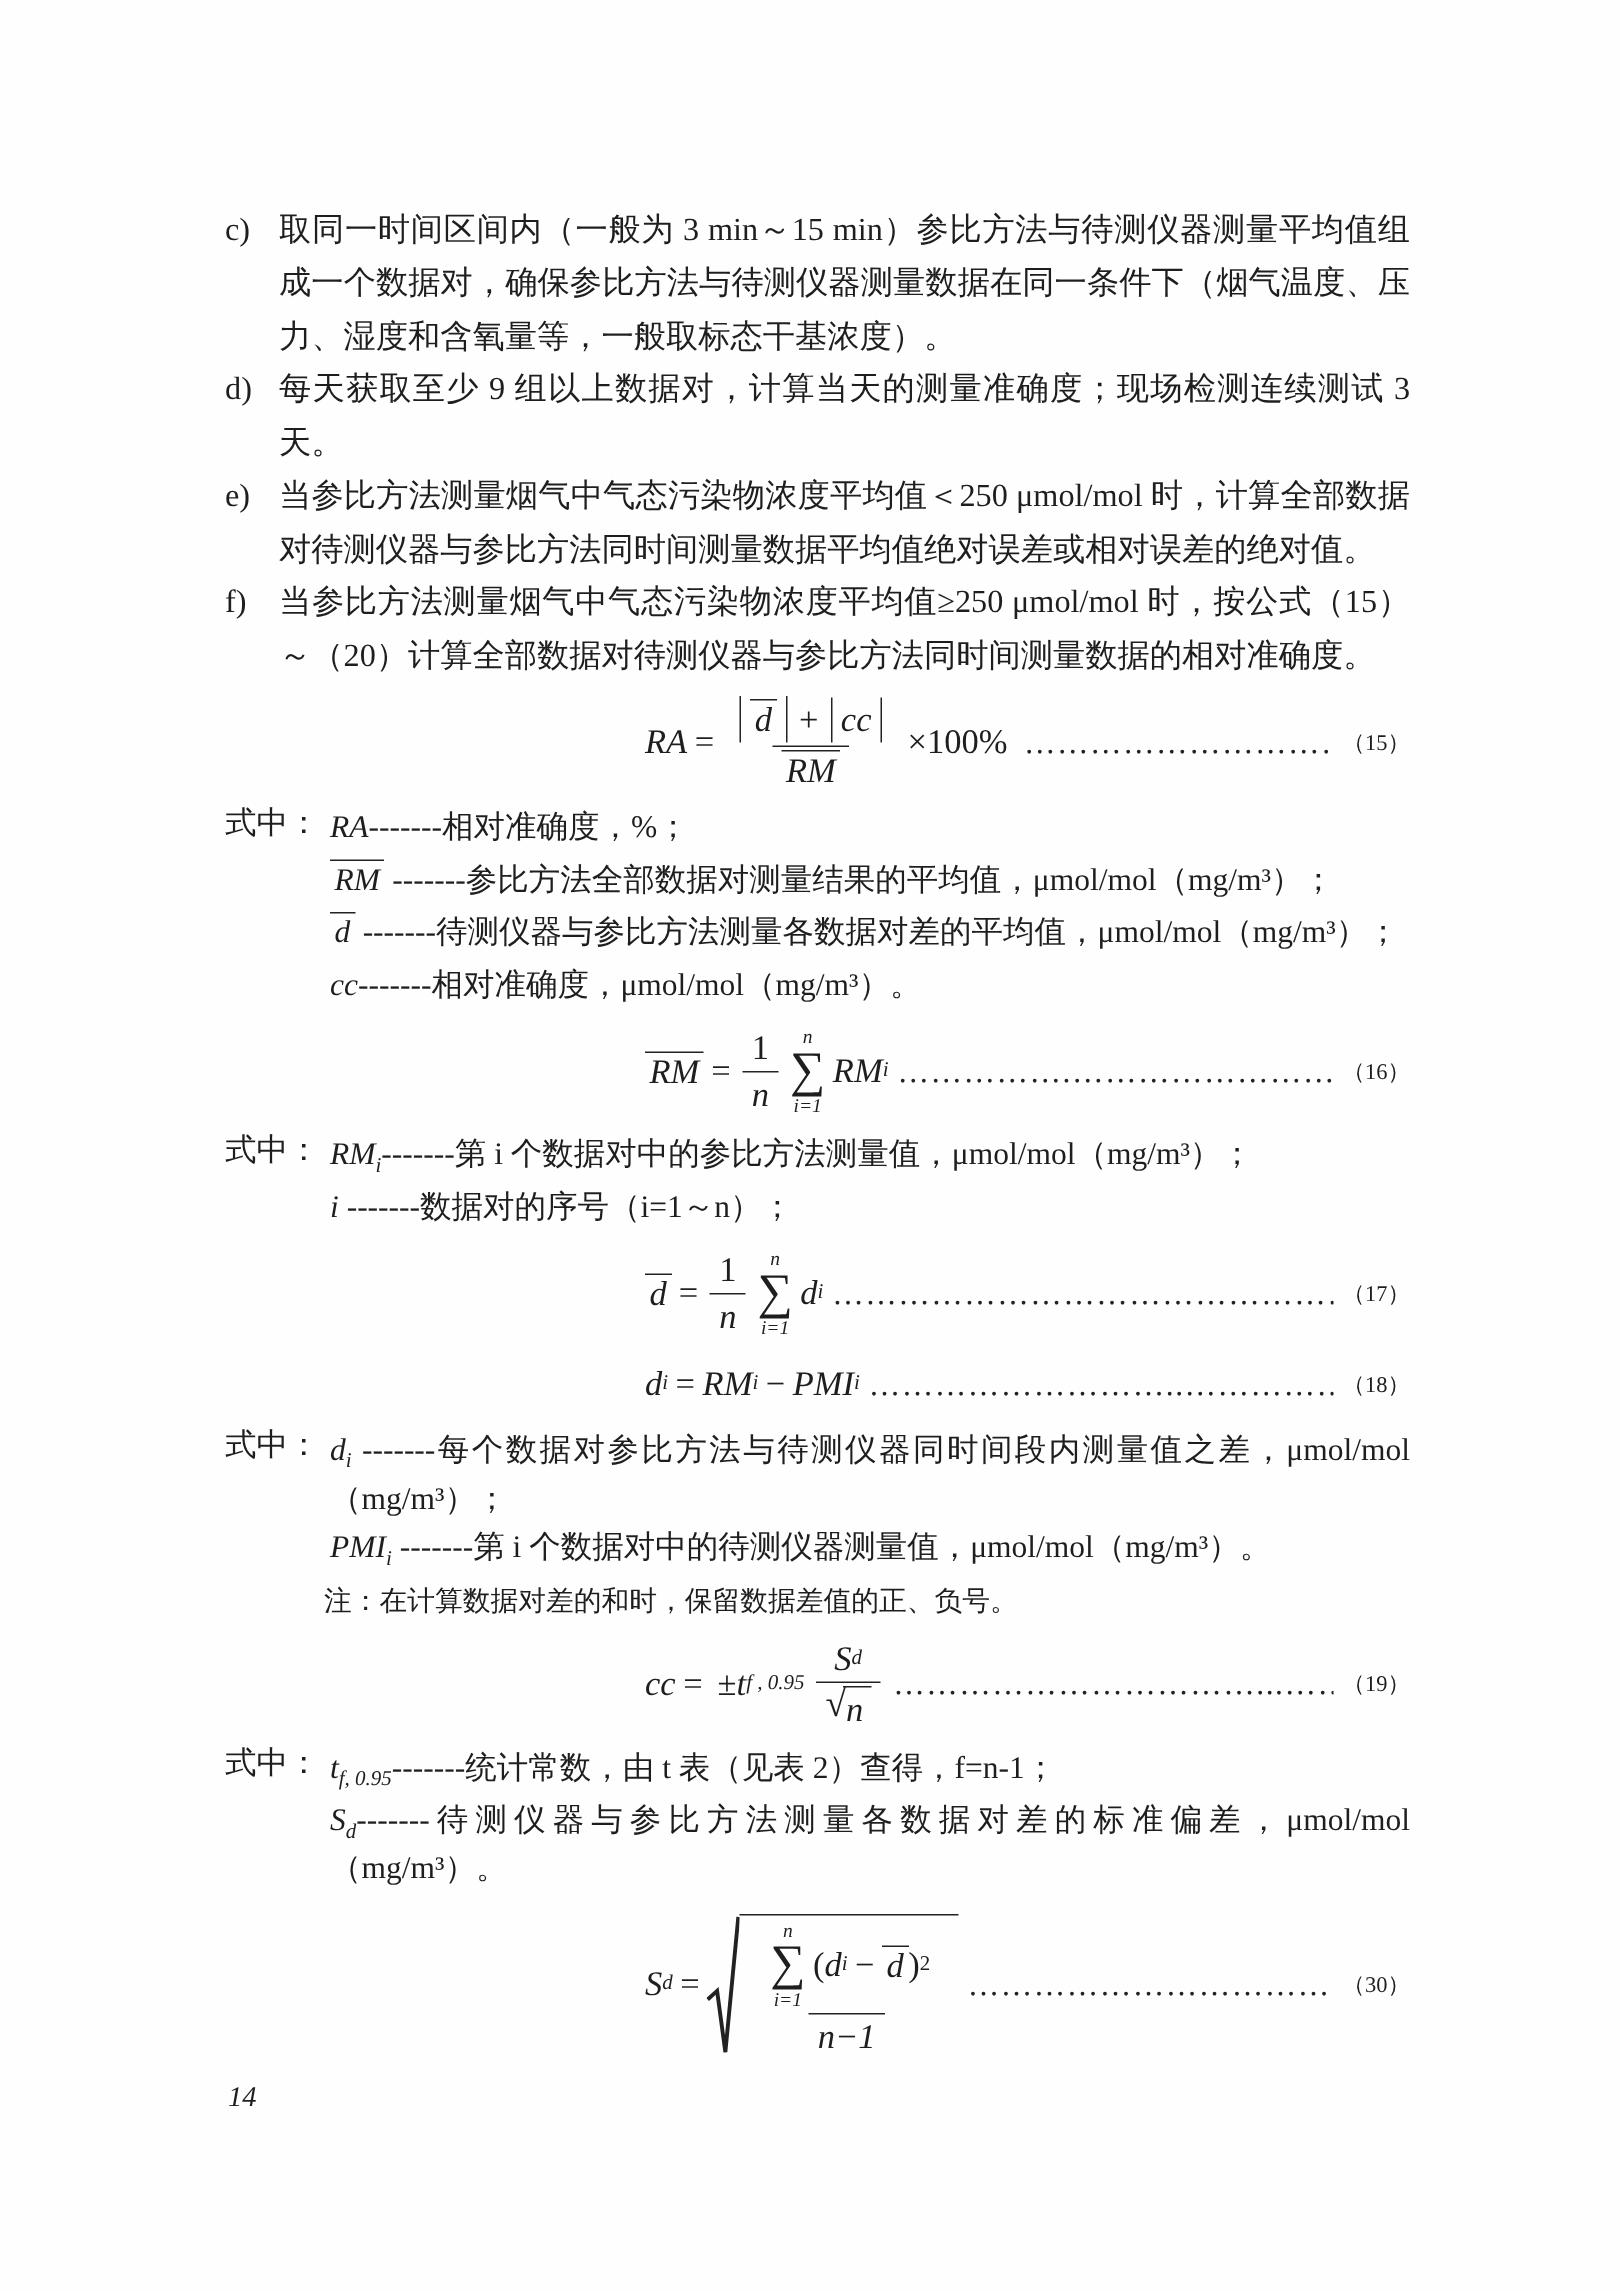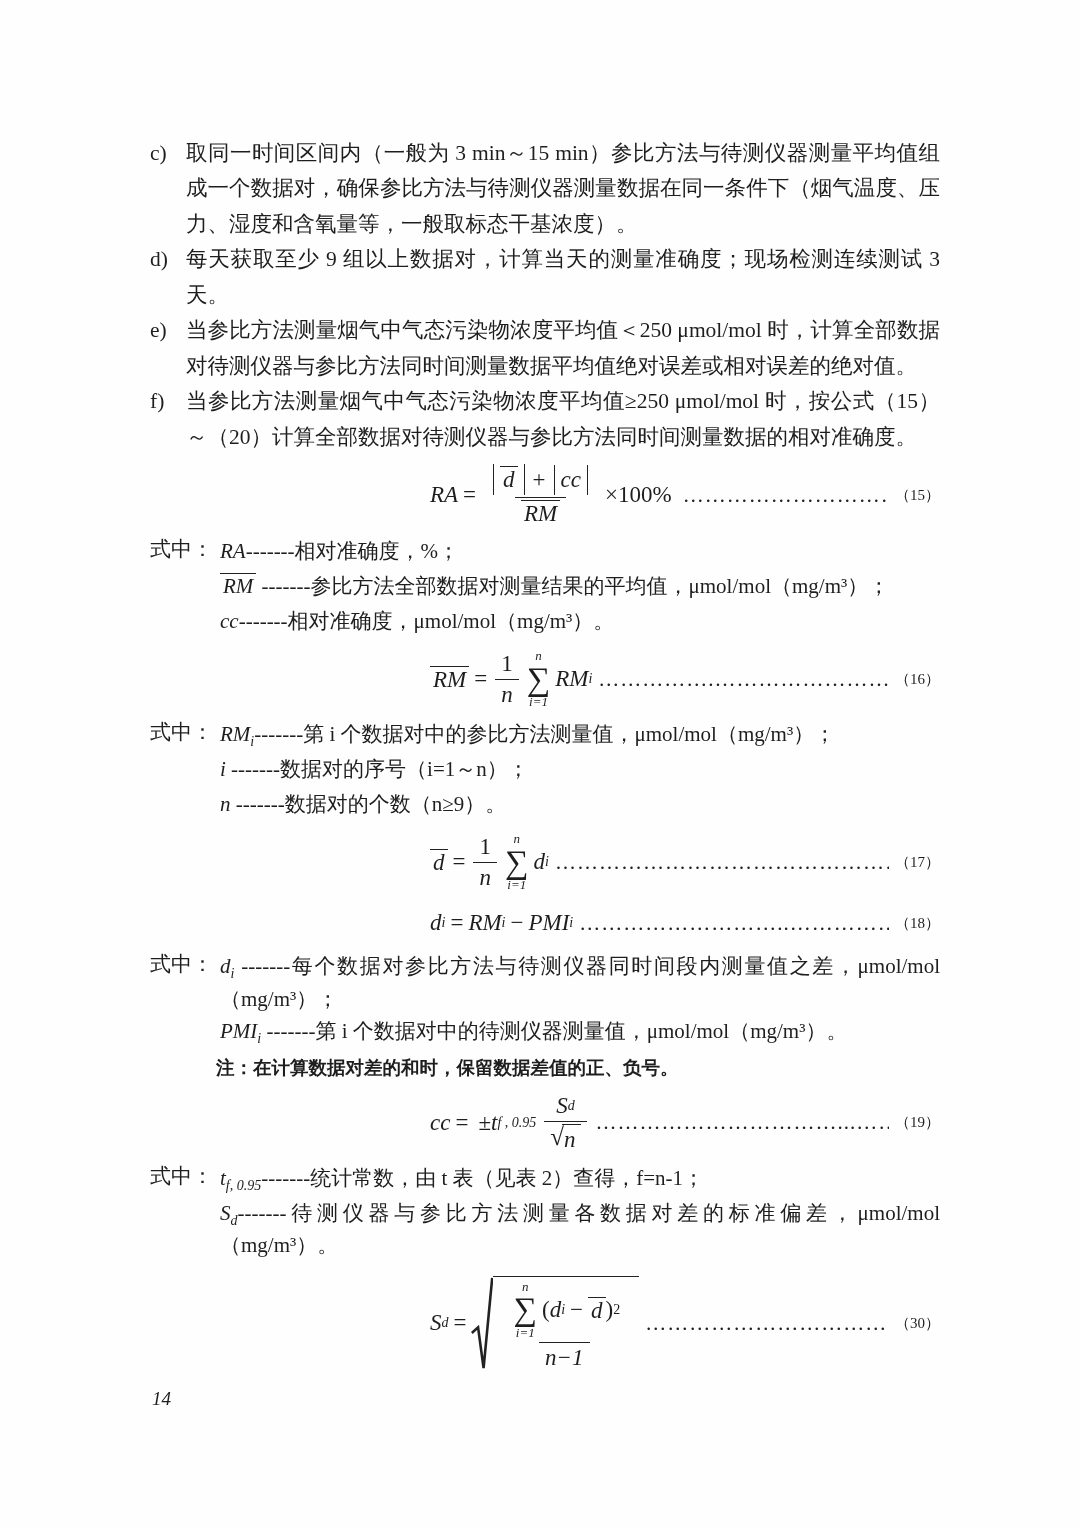--- a/index.html
+++ b/index.html
@@ -42,21 +42,21 @@
 
   
   .sqrt-big { display:inline-flex; align-items:stretch; }
   .sqrt-big svg { width:22px; height:auto; flex:none; }
   .radc { border-top:1.8px solid #222; display:inline-flex; align-items:center; padding:3px 10px 0 6px; }
 
   
   .where-line { display:flex; align-items:flex-start; min-height:35px; font-size:21px; line-height:1.55; }
   .wprefix { width:70px; flex:none;font-family:Liberation Mono, monospace; }
   .wbody { flex:1; text-align:justify; }
-  .note-line { margin:4px 0 4px 66px; font-size:18.5px; line-height:1.6;font-weight:bold; }
+  .note-line { margin:4px 0 4px 66px; font-size:18.5px; line-height:1.6; }
 
   .page-number { position:absolute; left:152px; top:1388px; font-size:19px;font-style:italic; }
 </style>
 </head>
 <body>
 
 <div class="page">
   <div class="content">
 
     <div class="list-item">
@@ -99,20 +99,24 @@
       <div class="where-line">
         <span class="wprefix">式中：</span>
         <span class="wbody"><span class="mi">RA</span><span>-------</span><span>相对准确度，%；</span></span>
       </div>
       <div class="where-line">
         <span class="wprefix"></span>
         <span class="wbody"><span class="ovl mi">RM</span> <span>-------</span><span>参比方法全部数据对测量结果的平均值，μmol/mol（mg/m³）；</span></span>
       </div>
       <div class="where-line">
         <span class="wprefix"></span>
+        <span class="wbody"><span class="ovl mi">d</span> <span>-------</span><span>待测仪器与参比方法测量各数据对差的平均值，μmol/mol（mg/m³）；</span></span>
+      </div>
+      <div class="where-line">
+        <span class="wprefix"></span>
         <span class="wbody"><span class="mi">cc</span><span>-------</span><span>相对准确度，μmol/mol（mg/m³）。</span></span>
       </div>
     </div>
 
     <div class="formula-row">
       <span class="fspace"></span>
       <span class="ovl mi">RM</span>
       <span class="mo">=</span>
       <span class="frac">
         <span class="num mo">1</span>
@@ -130,24 +134,20 @@
     </div>
 
     <div>
       <div class="where-line">
         <span class="wprefix">式中：</span>
         <span class="wbody"><span class="mi">RM</span><sub class="ms">i</sub><span>-------</span><span>第 i 个数据对中的参比方法测量值，μmol/mol（mg/m³）；</span></span>
       </div>
       <div class="where-line">
         <span class="wprefix"></span>
         <span class="wbody"><span class="mi">i</span> <span>-------</span><span>数据对的序号（i=1～n）；</span></span>
-      </div>
-      <div class="where-line">
-        <span class="wprefix"></span>
-        <span class="wbody"><span class="mi">n</span> <span>-------</span><span>数据对的个数（n≥9）。</span></span>
       </div>
     </div>
 
     <div class="formula-row">
       <span class="fspace"></span>
       <span class="ovl mi">d</span>
       <span class="mo">=</span>
       <span class="frac">
         <span class="num mo">1</span>
         <span class="den mi">n</span>

